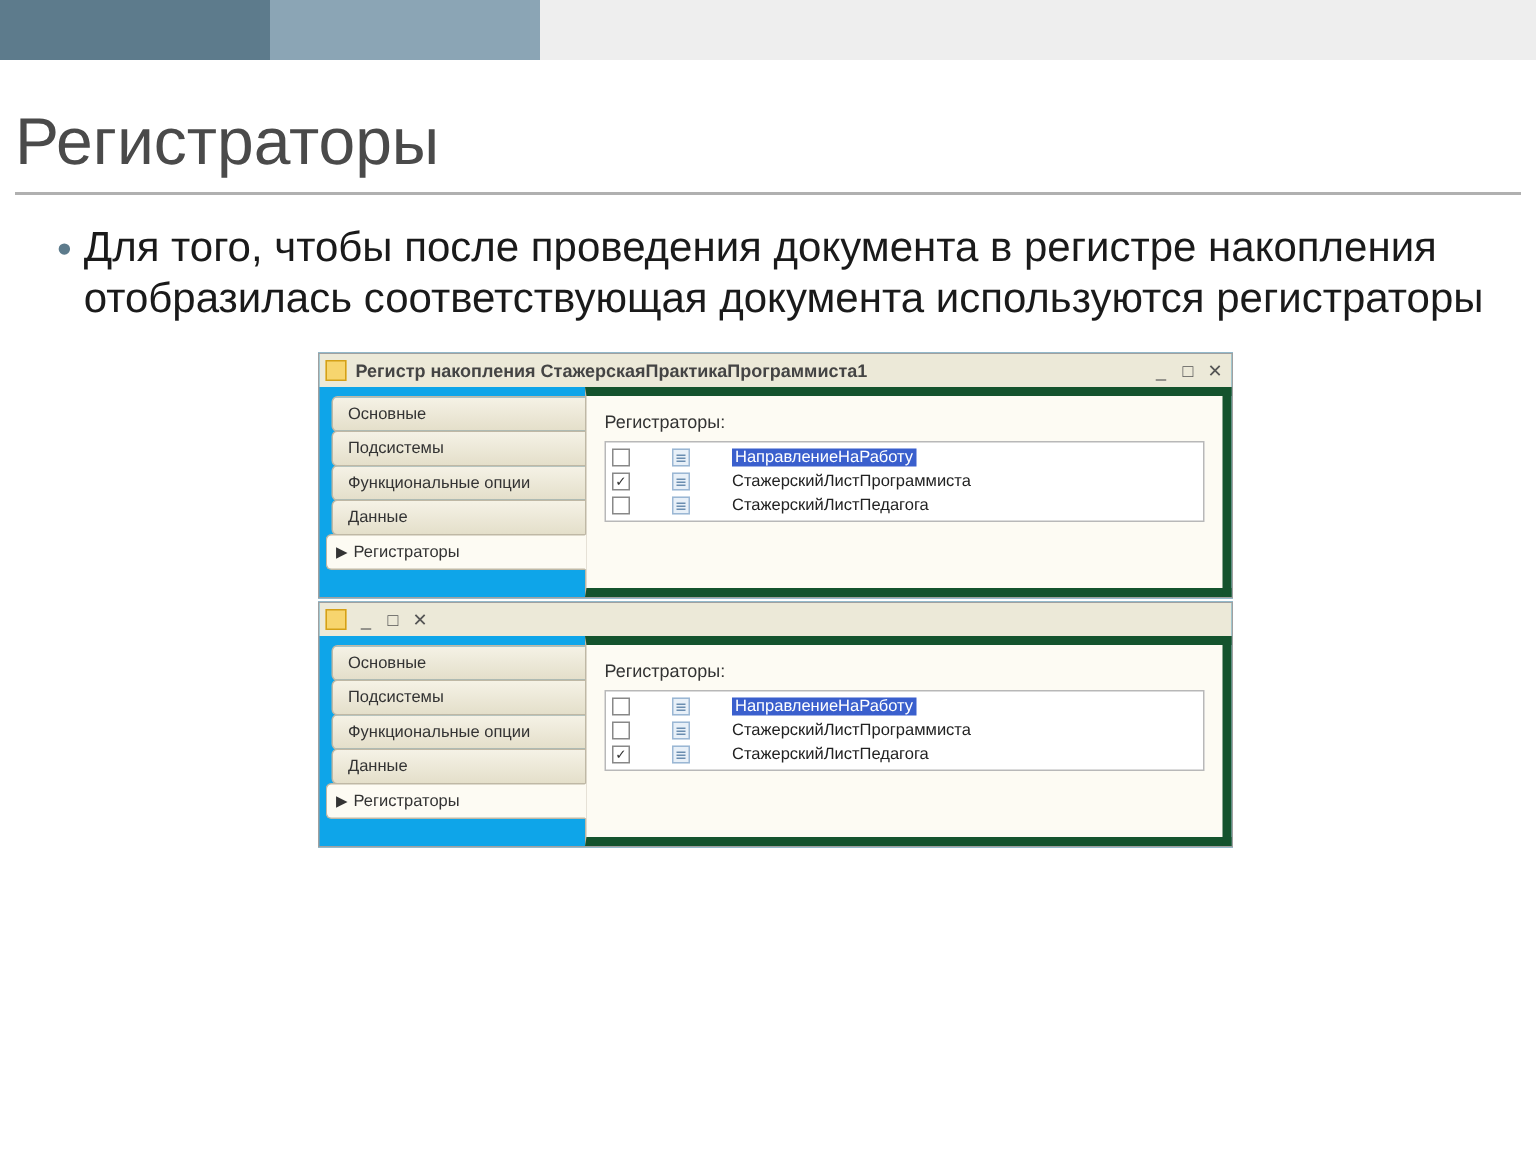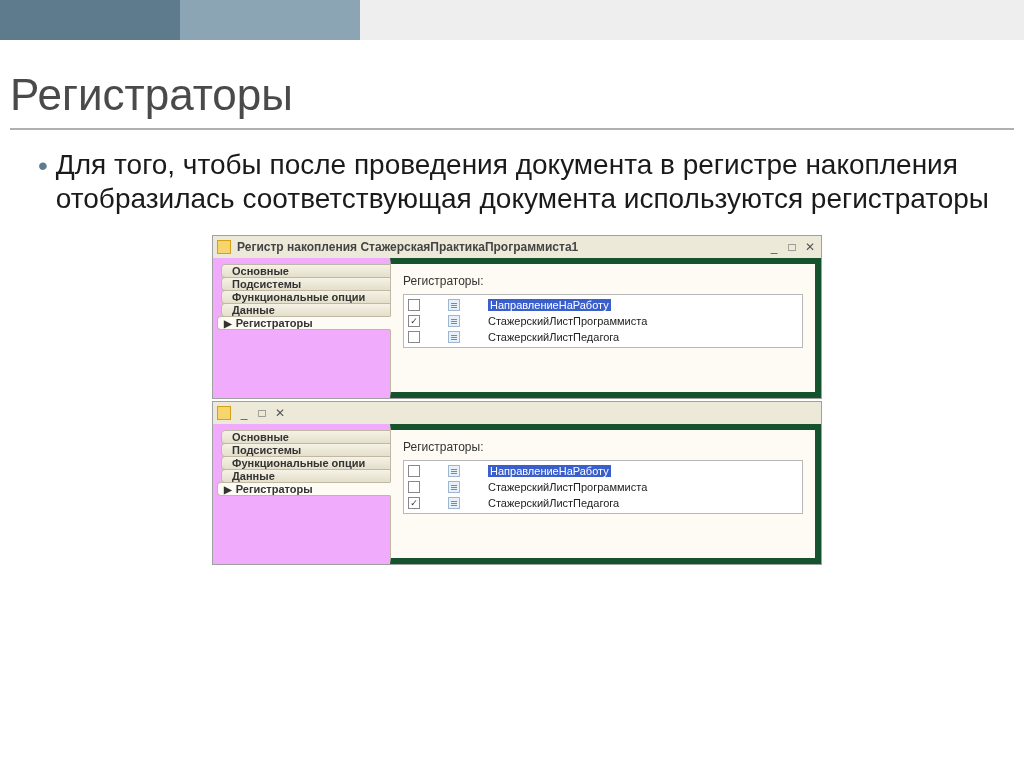--- a/index.html
+++ b/index.html
@@ -14,31 +14,31 @@
   .slide-title { font-size: 44px; color: #4a4a4a; font-weight: normal; margin: 30px 0 8px 10px; }
   .underline { height: 2px; background: #b0b0b0; margin: 0 10px 18px 10px; }
   
   .bullet-block { margin: 0 24px 20px 38px; }
   .bullet-row { display: flex; align-items: flex-start; }
   .bullet-dot { color: #5d7b8c; font-size: 28px; margin-right: 8px; margin-top: 2px; }
   .bullet-text { font-size: 28px; color: #1a1a1a; line-height: 1.2; }
   
   .windows-area { margin-left: 212px; width: 610px; }
   
-  .app-window { border: 1px solid #a0a0a0; background: #f0abfc; margin-bottom: 2px; }
+  .app-window { border: 1px solid #a0a0a0; background: #0ea5e9; margin-bottom: 2px; }
   .titlebar { display: flex; align-items: center; height: 22px; background: #ece9d8; padding: 0 4px; }
   .titlebar-icon { width: 14px; height: 14px; background: #f7d56e; border: 1px solid #d4a017; margin-right: 6px; }
   .titlebar-text { flex: 1; font-size: 12px; color: #444; font-weight: bold; }
   .winbuttons { display: flex; gap: 4px; font-size: 12px; color: #555; }
   .winbtn { width: 14px; height: 14px; display: flex; align-items: center; justify-content: center; cursor: pointer; }
   
   .window-body { display: flex; }
   
   .tab-nav { width: 178px; padding-top: 6px; }
-  .tab-item { height: 14px; display: flex; align-items: center; padding-left: 10px; font-size: 11px; color: #333; border: 1px solid #bfb8a5; background: linear-gradient(#f5f2e6, #e4dfca); margin-bottom: -1px; border-top-left-radius: 4px; border-bottom-left-radius: 4px; margin-left: 8px; cursor: pointer; font-weight: bold; }
+  .tab-item { height: 24px; display: flex; align-items: center; padding-left: 10px; font-size: 11px; color: #333; border: 1px solid #bfb8a5; background: linear-gradient(#f5f2e6, #e4dfca); margin-bottom: -1px; border-top-left-radius: 4px; border-bottom-left-radius: 4px; margin-left: 8px; cursor: pointer; }
   .tab-item.active { background: #fdfbf3; border-right: 1px solid #fdfbf3; position: relative; z-index: 2; padding-left: 6px; margin-left: 4px; }
   .tab-arrow { color: #333; margin-right: 4px; font-size: 10px; }
   
   .content-panel { flex: 1; background: #fdfbf3; border: 6px solid #14532d; border-left: 1px solid #bfb8a5; margin-left: -1px; padding: 10px 12px; min-height: 140px; }
   .section-label { font-size: 12px; color: #333; margin-bottom: 6px; }
   .list-box { border: 1px solid #b8b8b8; background: #fff; padding: 2px; }
   .list-row { display: flex; align-items: center; height: 16px; padding: 0 2px; gap: 24px; }
   .chk { width: 12px; height: 12px; border: 1px solid #888; margin-right: 4px; display: flex; align-items: center; justify-content: center; font-size: 9px; color: #333; background: #fff; }
   .doc-icon { width: 12px; height: 12px; border: 1px solid #9bb7d4; background: #e8f0f8; margin-right: 4px; position: relative; }
   .doc-icon::before { content: ''; position: absolute; left: 2px; right: 2px; top: 3px; height: 1px; background: #6a8db0; box-shadow: 0 2px 0 #6a8db0, 0 4px 0 #6a8db0; }

